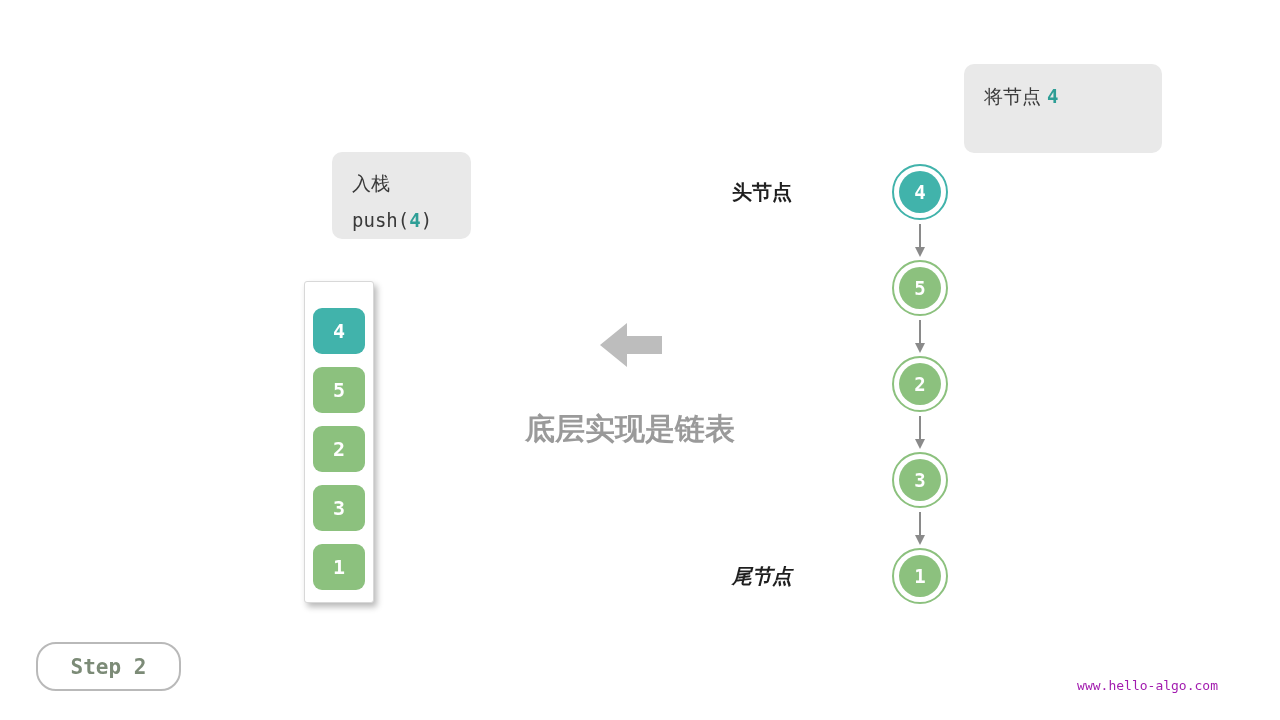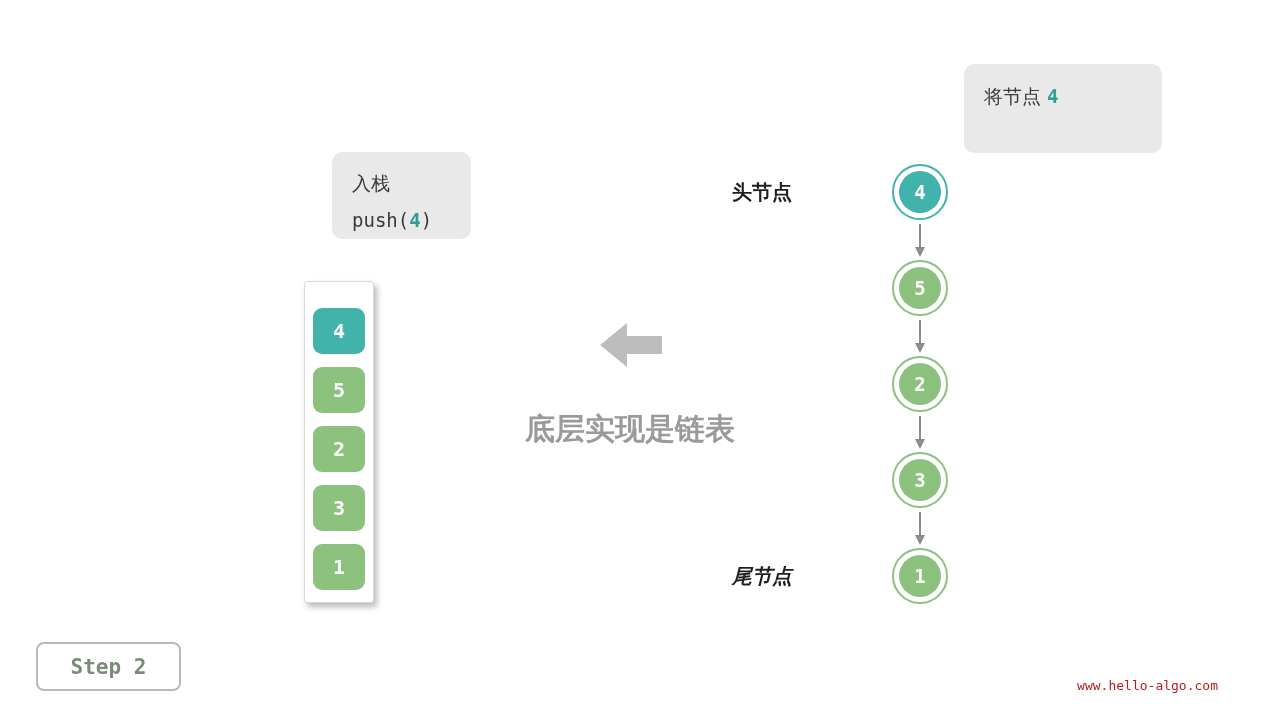--- a/index.html
+++ b/index.html
@@ -102,33 +102,33 @@
   #head-label { top: 178px; }
   #tail-label { top: 562px; font-style: italic; }
 
   
   .step-box {
     position: absolute;
     left: 36px; top: 642px;
     width: 145px; height: 49px;
     background: #ffffff;
     border: 2px solid #b9b9b9;
-    border-radius: 8px;
+    border-radius: 20px;
     display: flex; align-items: center; justify-content: center;
     font-family: "DejaVu Sans Mono", monospace;
     font-weight: bold;
     font-size: 21px;
     color: #7c8b77;
   }
   .watermark {
     position: absolute;
     right: 62px; top: 678px;
     font-family: "DejaVu Sans Mono", monospace;
     font-size: 13px;
-    color: #b91c1c;
+    color: #a21caf;
   }
 </style>
 </head>
 <body>
 
 <div id="note-box" class="callout">
   <div><span>将节点</span><span class="val">4</span></div>
 </div>
 
 <div id="op-box" class="callout">

